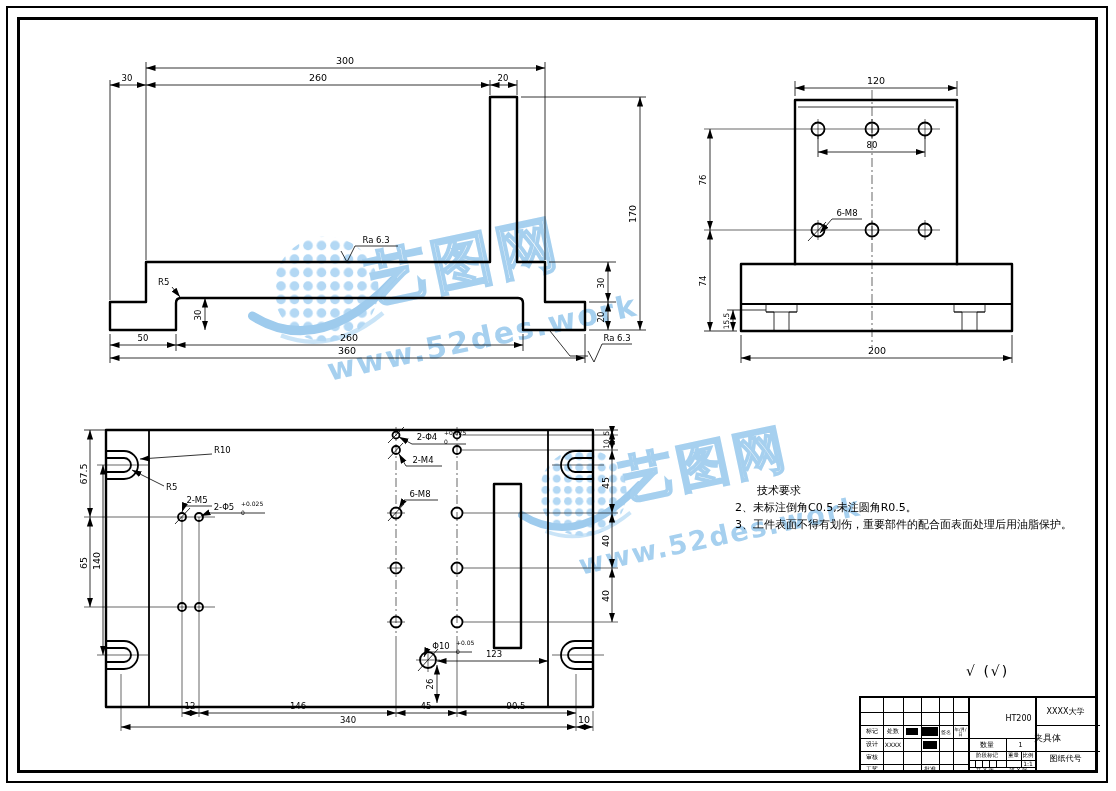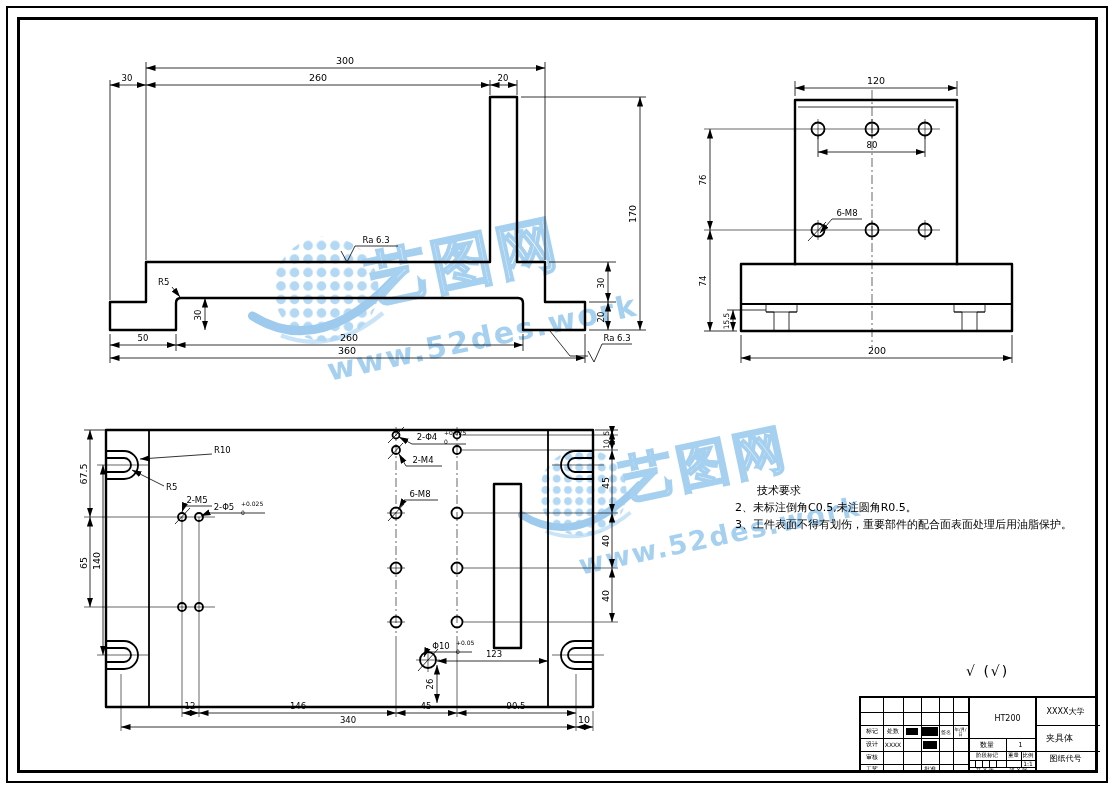--- a/index.html
+++ b/index.html
@@ -360,30 +360,30 @@
     <div class="hl" style="left:107px;top:40px;width:67px;"></div>
     <div class="hl" style="left:107px;top:53px;width:67px;"></div>
     <div class="hl" style="left:107px;top:62px;width:67px;"></div>
     <div class="hl" style="left:107px;top:69px;width:67px;"></div>
     <div class="vl" style="left:145px;top:40px;height:29px;"></div>
     <div class="vl" style="left:160px;top:53px;height:16px;"></div>
     <div class="vl" style="left:114px;top:62px;height:7px;"></div>
     <div class="vl" style="left:121px;top:62px;height:7px;"></div>
     <div class="vl" style="left:128px;top:62px;height:7px;"></div>
     <div class="vl" style="left:135px;top:62px;height:7px;"></div>
-    <div class="tb-cell" style="left:113px;top:0;width:67px;height:40px;font-size:8px;">HT200</div>
+    <div class="tb-cell" style="left:124px;top:0;width:67px;height:40px;font-size:8px;">HT200</div>
     <div class="tb-cell" style="left:107px;top:40px;width:38px;height:13px;font-size:7px;">数量</div>
     <div class="tb-cell" style="left:145px;top:40px;width:29px;height:13px;font-size:7px;">1</div>
     <div class="tb-cell" style="left:107px;top:53px;width:38px;height:9px;font-size:5.5px;">阶段标记</div>
     <div class="tb-cell" style="left:145px;top:53px;width:15px;height:9px;font-size:5.5px;">重量</div>
     <div class="tb-cell" style="left:160px;top:53px;width:14px;height:9px;font-size:5.5px;">比例</div>
     <div class="tb-cell" style="left:160px;top:62px;width:14px;height:7px;font-size:6px;">1:1</div>
     <div class="tb-cell" style="left:107px;top:69px;width:34px;height:7px;font-size:5.5px;">共 X 张</div>
     <div class="tb-cell" style="left:141px;top:69px;width:33px;height:7px;font-size:5.5px;">第 X 张</div>
 
     <div class="hl" style="left:174px;top:27px;width:65px;"></div>
     <div class="hl" style="left:174px;top:53px;width:65px;"></div>
     <div class="tb-cell" style="left:174px;top:0;width:61px;height:27px;font-size:8px;">XXXX大学</div>
-    <div class="tb-cell" style="left:168px;top:27px;width:61px;height:26px;font-size:9px;">夹具体</div>
+    <div class="tb-cell" style="left:156px;top:27px;width:61px;height:26px;font-size:9px;">夹具体</div>
     <div class="tb-cell" style="left:174px;top:53px;width:61px;height:15px;font-size:8px;">图纸代号</div>
   </div>
 
 </div>
 
 </body></html>

